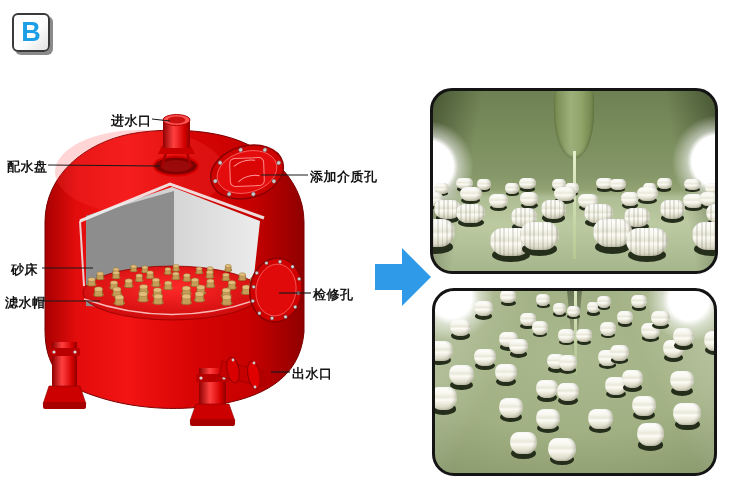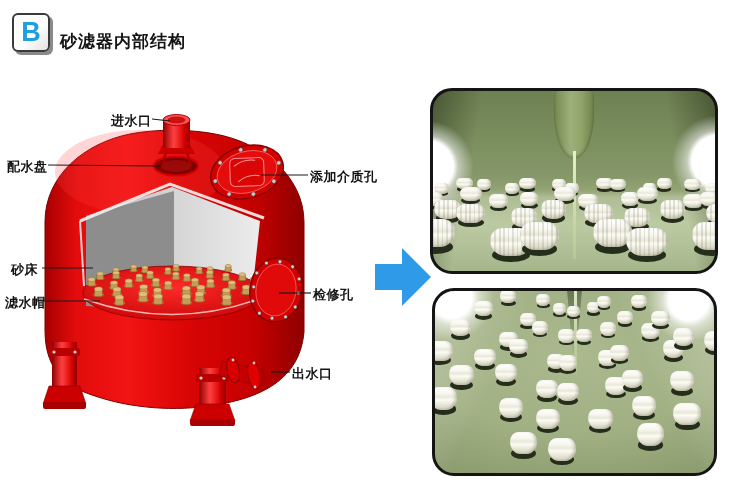--- a/index.html
+++ b/index.html
@@ -46,21 +46,20 @@
         clip-path:polygon(20% 0,80% 0,54% 100%,46% 100%);}
 </style>
 </head>
 <body>
 
 <div class="stage">
 
   <div class="badge">
     <span>B</span>
   </div>
-  <div class="title">砂滤器内部结构</div>
 
   <svg style="position:absolute;left:0;top:80px;" width="420" height="411" viewBox="0 0 420 411">
     <defs>
       <linearGradient id="bodyGrad" x1="0" y1="0" x2="1" y2="0">
         <stop offset="0" stop-color="#a80000"></stop>
           <stop offset="0.12" stop-color="#e20c0c"></stop>
         <stop offset="0.32" stop-color="#f31414"></stop>
           <stop offset="0.55" stop-color="#d90505"></stop>
         <stop offset="0.8" stop-color="#c60000"></stop>
           <stop offset="1" stop-color="#8f0000"></stop>

